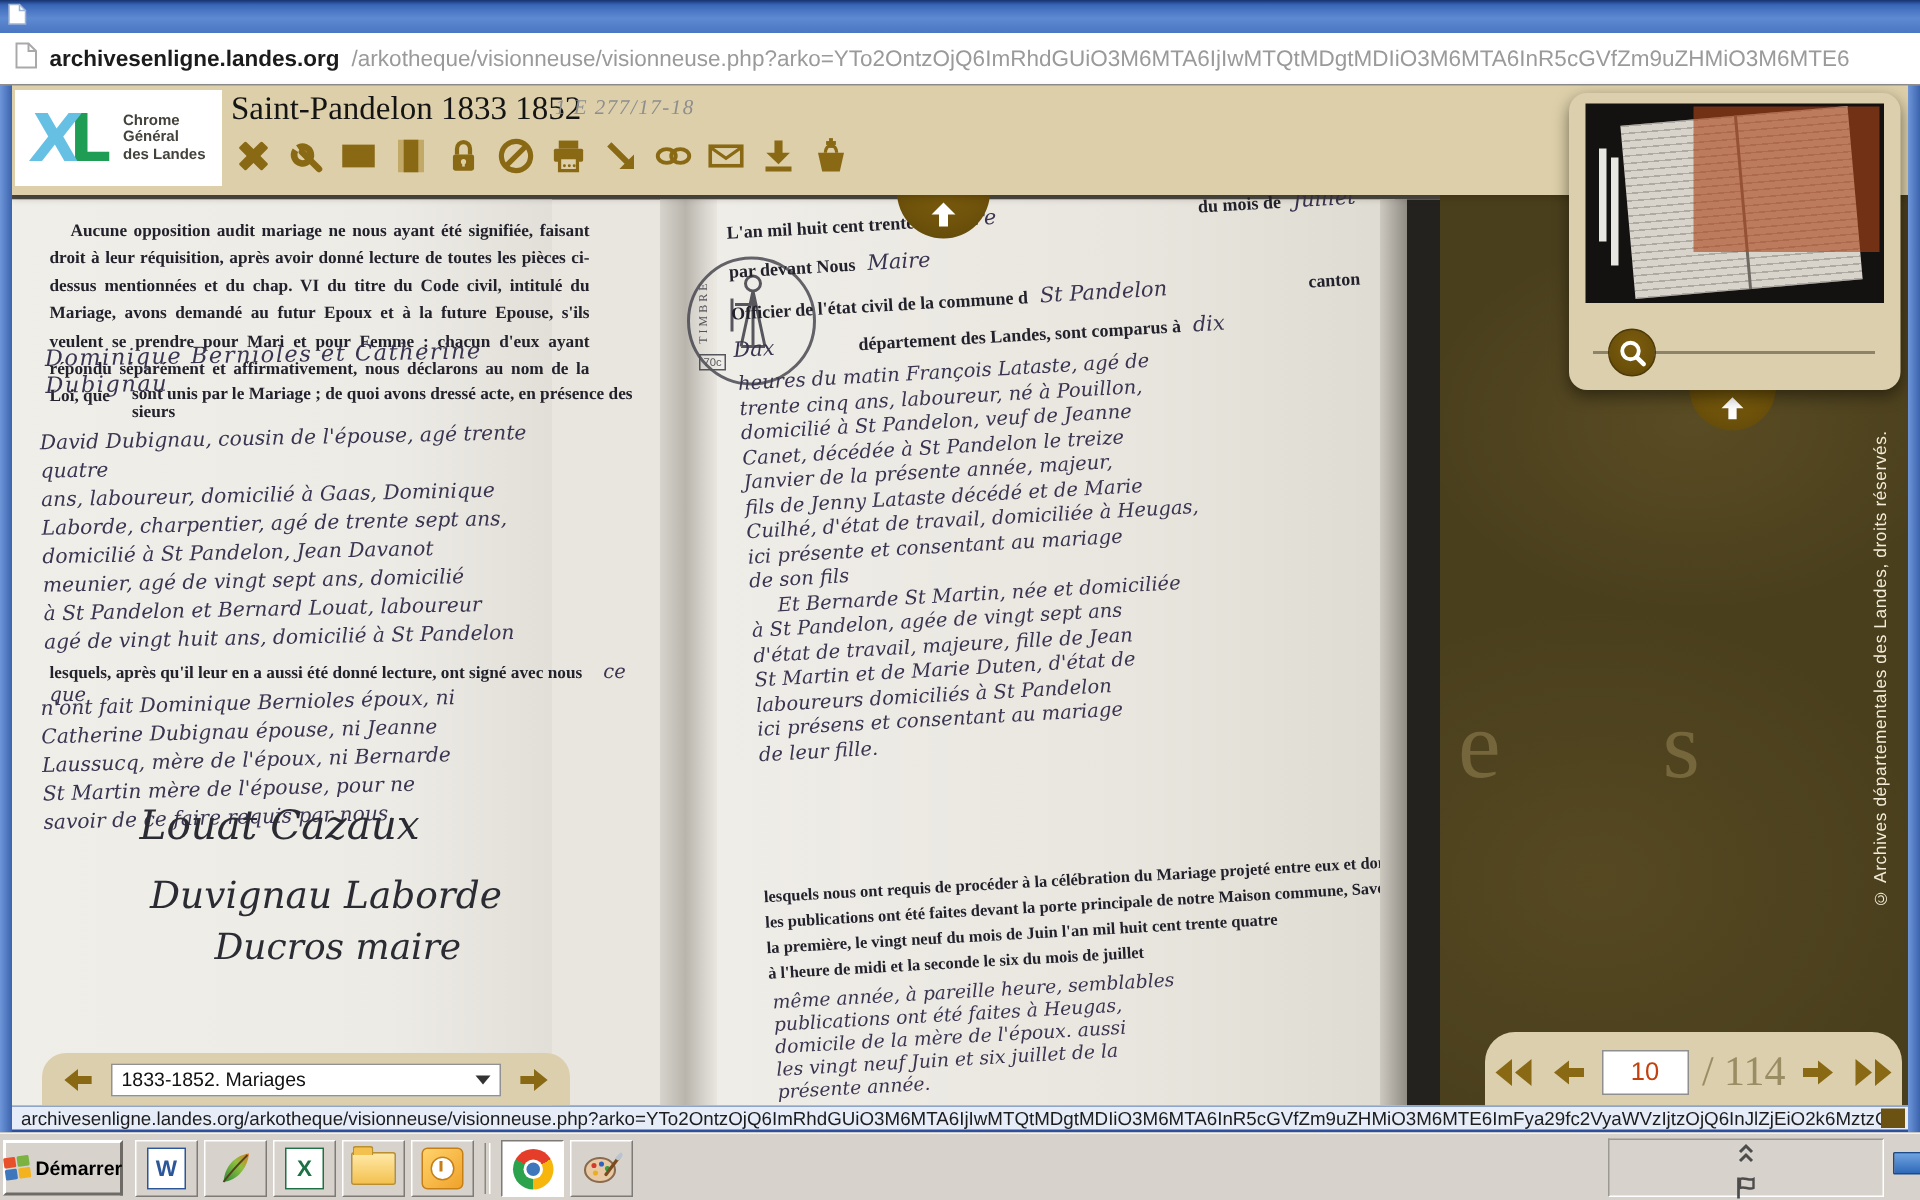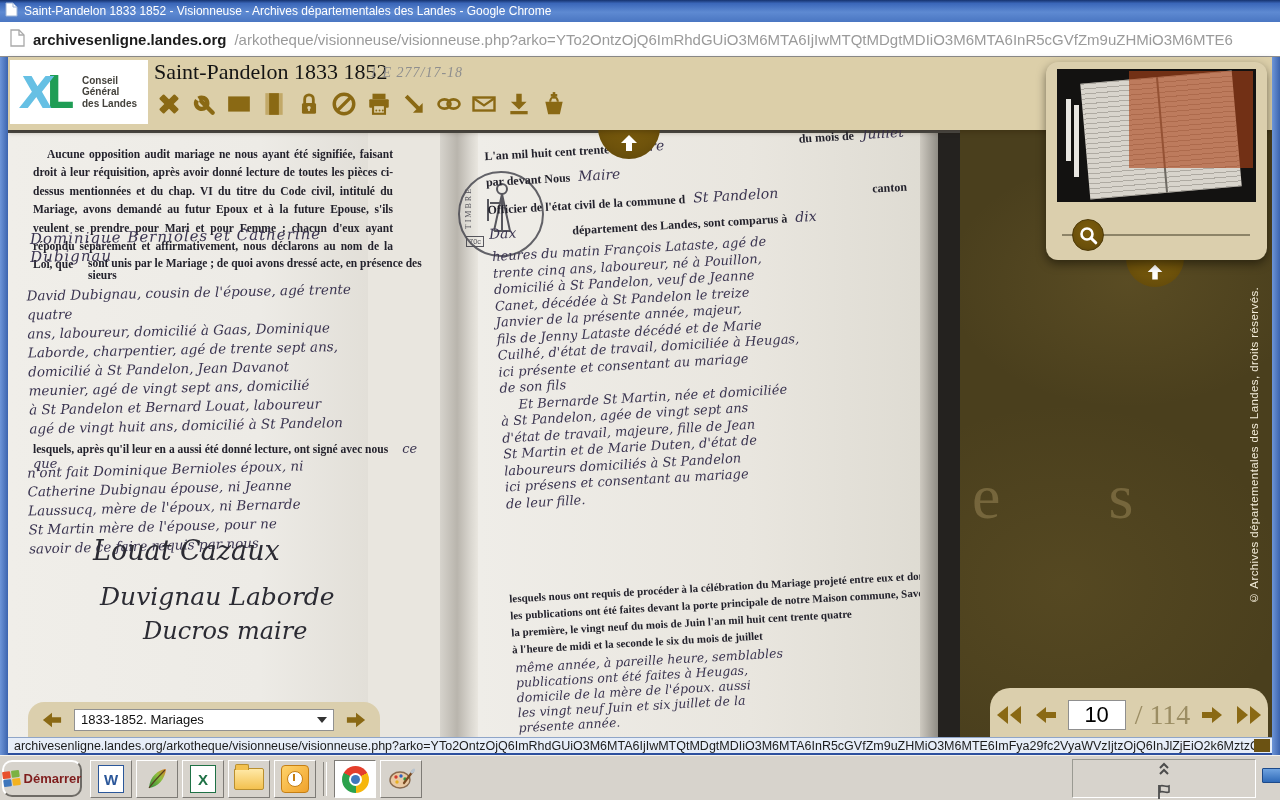--- a/index.html
+++ b/index.html
@@ -100,36 +100,36 @@
   #thumb-slider-knob svg{position:absolute;left:4px;top:4px;}
 
   
   #series-panel{position:absolute;left:28px;top:702px;width:352px;height:35px;background:#dbcfad;border-radius:16px 16px 0 0;z-index:30;
     display:flex;align-items:center;padding:0 12px;box-sizing:border-box;gap:10px;}
   #series-select{flex:1;height:22px;background:#fff;border:1px solid #919191;display:flex;align-items:center;
     font-size:13px;color:#111;padding:0 6px;box-sizing:border-box;cursor:pointer;}
   #series-select .caret{margin-left:auto;width:0;height:0;border-left:5px solid transparent;border-right:5px solid transparent;border-top:6px solid #333;}
   #pagenav-panel{position:absolute;left:990px;top:688px;width:278px;height:49px;background:#dbcfad;border-radius:20px 20px 0 0;z-index:30;
     display:flex;align-items:center;justify-content:center;gap:9px;padding-top:4px;box-sizing:border-box;}
-  #page-input{width:52px;height:26px;border:1px solid #8f8f8f;background:#fff;text-align:center;font-size:22px;color:#000000;
+  #page-input{width:52px;height:26px;border:1px solid #8f8f8f;background:#fff;text-align:center;font-size:17px;color:#c2410c;
     font-family:"Liberation Sans",sans-serif;}
   #page-total{font-size:28px;color:#9b8d63;font-family:"Liberation Serif",serif;}
   .nav-btn{cursor:pointer;display:flex;align-items:center;}
 
   
   #statusbar{position:absolute;left:8px;top:737px;width:1264px;height:18px;background:#e6edf8;border-top:1px solid #8fa5c8;
     border-bottom:2px solid #2c4f9e;box-sizing:border-box;z-index:45;display:flex;align-items:center;}
   #status-text{padding-left:6px;font-size:12.5px;color:#1c1c1c;white-space:nowrap;overflow:hidden;flex:1;}
   #status-grip{width:16px;height:13px;background:#6b5212;margin-right:2px;}
 
   
   #taskbar{position:absolute;left:0;top:755px;width:1280px;height:45px;background:#d7d3cc;border-top:1px solid #f4f2ec;z-index:50;}
   #start-btn{position:absolute;left:2px;top:4px;width:80px;height:37px;background:#d7d3cc;
     border-top:2px solid #fff;border-left:2px solid #fff;border-right:2px solid #6e6b66;border-bottom:2px solid #6e6b66;
-    display:flex;align-items:center;justify-content:center;gap:4px;font-weight:bold;font-size:13px;color:#7f1d1d;cursor:pointer;box-sizing:border-box;border-radius:10px;}
+    display:flex;align-items:center;justify-content:center;gap:4px;font-weight:bold;font-size:13px;color:#000000;cursor:pointer;box-sizing:border-box;}
   .winflag{width:17px;height:15px;display:grid;grid-template-columns:8px 8px;grid-template-rows:7px 7px;gap:1px;transform:rotate(-8deg);}
   .winflag i{border-radius:1px;}
   .wf-r{background:#e8502c;} .wf-g{background:#7bb242;} .wf-b{background:#3f77bc;} .wf-y{background:#f3b21f;}
   #quicklaunch{position:absolute;left:90px;top:3px;display:flex;gap:4px;align-items:center;height:40px;}
   .ql-btn{width:42px;height:38px;display:flex;align-items:center;justify-content:center;cursor:pointer;
     border-top:1px solid #fff;border-left:1px solid #fff;border-right:1px solid #7e7b76;border-bottom:1px solid #7e7b76;box-sizing:border-box;}
   .ql-btn.active{background:#fff;border-top:1px solid #7e7b76;border-left:1px solid #7e7b76;border-right:1px solid #fff;border-bottom:1px solid #fff;}
   .ql-sep{width:2px;height:34px;border-left:1px solid #8b8882;border-right:1px solid #fff;margin:0 3px;}
   .doc-icon{width:24px;height:26px;background:#fff;border:1px solid #8a9ab0;position:relative;display:flex;align-items:center;justify-content:center;
     font-weight:bold;font-size:15px;}
@@ -156,21 +156,20 @@
 
 <div id="screen">
 
   <div id="titlebar">
     <span class="tb-icon">
       <svg width="13" height="15" viewBox="0 0 13 15">
           <path d="M1 1 h7 l4 4 v9 H1 z" fill="#fff" stroke="#9db3d6"></path>
           <path d="M8 1 v4 h4" fill="none" stroke="#9db3d6"></path>
         </svg>
     </span>
-    <span id="titletext">Saint-Pandelon 1833 1852 - Visionneuse - Archives départementales des Landes - Google Chrome</span>
   </div>
 
   <div id="urlbar">
     <span class="url-icon">
       <svg width="15" height="18" viewBox="0 0 15 18">
           <path d="M1 1 h8 l5 5 v11 H1 z" fill="#fff" stroke="#a9a9a9" stroke-width="1.3"></path>
           <path d="M9 1 v5 h5" fill="none" stroke="#a9a9a9" stroke-width="1.3"></path>
         </svg>
     </span>
     <span class="url-domain">archivesenligne.landes.org</span>
@@ -295,21 +294,21 @@
     <svg width="22" height="22" viewBox="0 0 24 24">
         <path d="M12 3 l8 8 h-5 v8 h-6 v-8 H4 z" fill="#fff"></path>
       </svg>
   </div>
 
   <div id="toolbar">
     <div id="logo-box">
       <span class="logo-x">X</span>
       <span class="logo-l">L</span>
       <span class="logo-text">
-        <span>Conseil</span><br>
+        <span>Chrome</span><br>
         <span>Général</span><br>
         <span>des Landes</span>
       </span>
     </div>
     <div id="viewer-title">Saint-Pandelon 1833 1852</div>
     <div id="viewer-ref">1 E 277/17-18</div>
     <div id="icon-row">
       <span class="tool-icon">
         <svg width="26" height="26" viewBox="0 0 24 24" fill="#8a6914">
             <g transform="rotate(45 12 12)">

